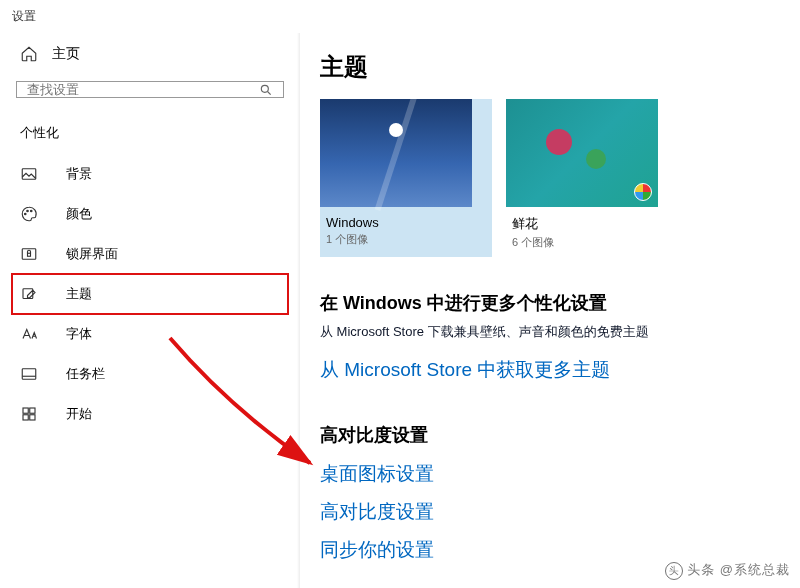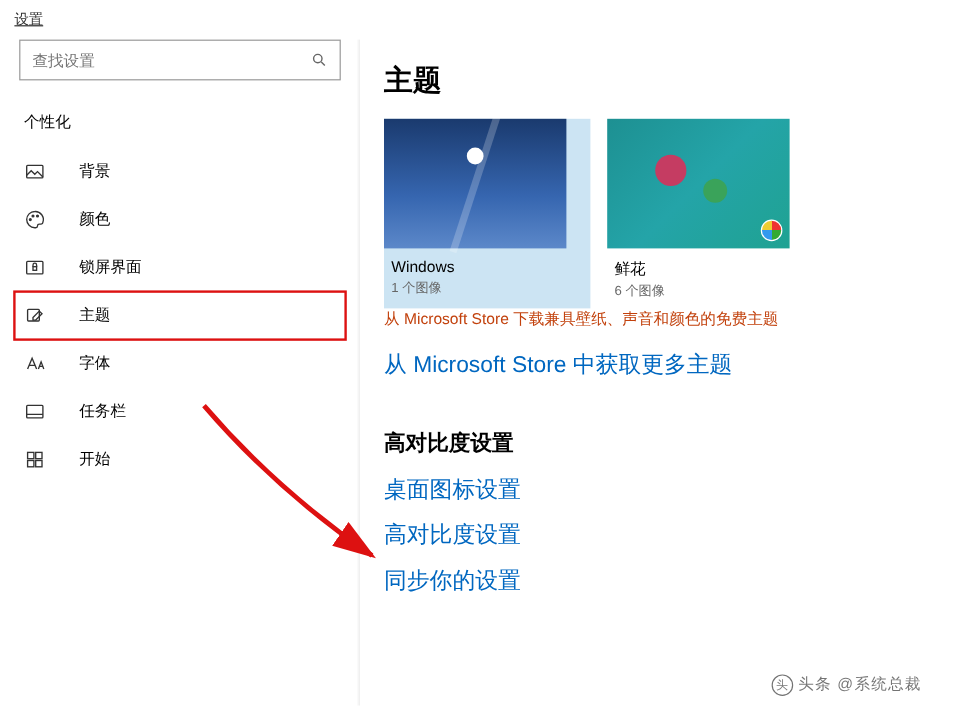--- a/index.html
+++ b/index.html
@@ -1,23 +1,23 @@
 <!DOCTYPE html>
 <html><head>
 <meta charset="utf-8">
 <style>
 * { margin: 0; padding: 0; box-sizing: border-box; font-family: "Segoe UI", "Microsoft YaHei", sans-serif; }
 body { width: 800px; height: 588px; background: #fff; overflow: hidden; position: relative; }
-.window-title { padding: 8px 12px; font-size: 12px; color: #333; text-decoration: underline; }
+.window-title { padding: 8px 12px; font-size: 12px; color: #333; }
 .container { display: flex; height: calc(100% - 30px); }
 .sidebar { width: 300px; padding: 0 12px; border-right: none; position: relative; }
 .sidebar::after { content: ""; position: absolute; top: 0; right: 0; width: 3px; height: 100%; background: linear-gradient(to right, transparent, rgba(0,0,0,0.07)); }
 .home-row { display: flex; align-items: center; gap: 14px; padding: 12px 8px 18px 8px; font-size: 14px; cursor: pointer; }
 .home-row svg { width: 18px; height: 18px; }
-.search-box { display: flex; align-items: center; justify-content: space-between; border: 1px solid #999; padding: 6px 10px; margin: 0 4px 18px 4px; height: 34px; }
+.search-box { display: flex; align-items: center; justify-content: space-between; border: 1px solid #999; padding: 6px 10px; margin: 0 4px 18px 4px; height: 17px; }
 .search-box input { border: none; outline: none; font-size: 13px; width: 90%; background: transparent; }
 .search-box svg { width: 14px; height: 14px; color: #666; }
 .section-title { font-size: 13px; font-weight: 400; padding: 8px 8px 12px 8px; }
 .nav-item { display: flex; align-items: center; gap: 28px; padding: 11px 8px; font-size: 13px; cursor: pointer; position: relative; }
 .nav-item.selected { outline: 2px solid #d11; outline-offset: -1px; }
 .nav-item svg { width: 18px; height: 18px; flex-shrink: 0; }
 .content { flex: 1; padding: 0 0 0 20px; overflow: hidden; }
 .content-title { font-size: 24px; font-weight: 600; padding: 18px 0 16px 0; }
 .theme-grid { display: flex; gap: 14px; }
 .theme-card { width: 172px; }
@@ -27,35 +27,41 @@
 .theme-thumb.win { background: linear-gradient(180deg, #1a3a6e 0%, #3666b0 60%, #5c88c9 100%); }
 .theme-thumb.win10 { background: linear-gradient(180deg, #4a6aa8 0%, #5f7cb5 40%, #a28a5e 60%, #c9a96a 100%); }
 .theme-thumb.flower { background: linear-gradient(135deg, #1d9092 0%, #24a4a8 50%, #1fa292 100%); }
 .theme-thumb .beam { position: absolute; left: 50%; top: 50%; width: 6px; height: 120px; background: rgba(255,255,255,0.22); transform: translate(-50%,-50%) rotate(18deg); }
 .theme-thumb .sun { position: absolute; left: 50%; top: 24px; width: 14px; height: 14px; background: #fff; border-radius: 50%; transform: translateX(-50%); }
 .theme-thumb .flower-dot { position: absolute; width: 26px; height: 26px; background: #c53c62; border-radius: 50%; }
 .badge { position: absolute; right: 6px; bottom: 6px; width: 18px; height: 18px; background: conic-gradient(#e33 0 90deg,#3a3 90deg 180deg,#39e 180deg 270deg,#ec3 270deg 360deg); border-radius: 50%; border: 1px solid #fff; }
 .theme-name { font-size: 13px; padding: 8px 6px 2px 6px; }
 .theme-meta { font-size: 11px; color: #666; padding: 0 6px; }
 .sec-head { font-size: 18px; font-weight: 600; padding: 34px 0 8px 0; }
-.sec-sub { font-size: 13px; color: #c2410c; padding-bottom: 10px; }
+.sec-sub { font-size: 13px; color: #0f172a; padding-bottom: 10px; }
 .link { font-size: 19px; color: #0067c0; padding: 6px 0; cursor: pointer; display: block; }
 .arrow { position: absolute; left: 160px; top: 328px; pointer-events: none; z-index: 5; }
-.watermark { position: absolute; right: 32px; bottom: 8px; font-size: 13px; color: rgba(0,0,0,0.55); letter-spacing: 1px; margin-left: 24px; }
+.watermark { position: absolute; right: 10px; bottom: 8px; font-size: 13px; color: rgba(0,0,0,0.55); letter-spacing: 1px; margin-left: 24px; }
 .watermark .logo { display: inline-flex; align-items: center; justify-content: center; width: 18px; height: 18px; border: 1.5px solid rgba(0,0,0,0.55); border-radius: 50%; font-size: 10px; margin-right: 4px; }
 </style>
 </head>
 <body>
 
 <div class="window-title">设置</div>
 
 <div class="container">
 
   <div class="sidebar">
 
+    <div class="home-row">
+      <svg viewBox="0 0 24 24" fill="none" stroke="#333" stroke-width="1.5">
+          <path d="M3 11 12 3l9 8v9a1 1 0 0 1-1 1h-5v-6h-6v6H4a1 1 0 0 1-1-1z"></path>
+        </svg>
+      <span>主页</span>
+    </div>
 
     <div class="search-box">
       <input placeholder="查找设置" style="">
       <svg viewBox="0 0 24 24" fill="none" stroke="#666" stroke-width="2">
           <circle cx="10" cy="10" r="6"></circle>
           <path d="m20 20-5-5"></path>
         </svg>
     </div>
 
     <div class="section-title">个性化</div>
@@ -137,20 +143,21 @@
         <div class="theme-thumb flower">
           <span class="flower-dot" style="left:40px;top:30px"></span>
           <span class="flower-dot" style="left:80px;top:50px;width:20px;height:20px;background:#3aa35a"></span>
           <span class="badge"></span>
         </div>
         <div class="theme-name">鲜花</div>
         <div class="theme-meta">6 个图像</div>
       </div>
     </div>
 
+    <div class="sec-head">在 Windows 中进行更多个性化设置</div>
     <div class="sec-sub">从 Microsoft Store 下载兼具壁纸、声音和颜色的免费主题</div>
     <a class="link">从 Microsoft Store 中获取更多主题</a>
 
     <div class="sec-head">高对比度设置</div>
     <a class="link">桌面图标设置</a>
     <a class="link">高对比度设置</a>
     <a class="link">同步你的设置</a>
   </div>
 </div>
 

